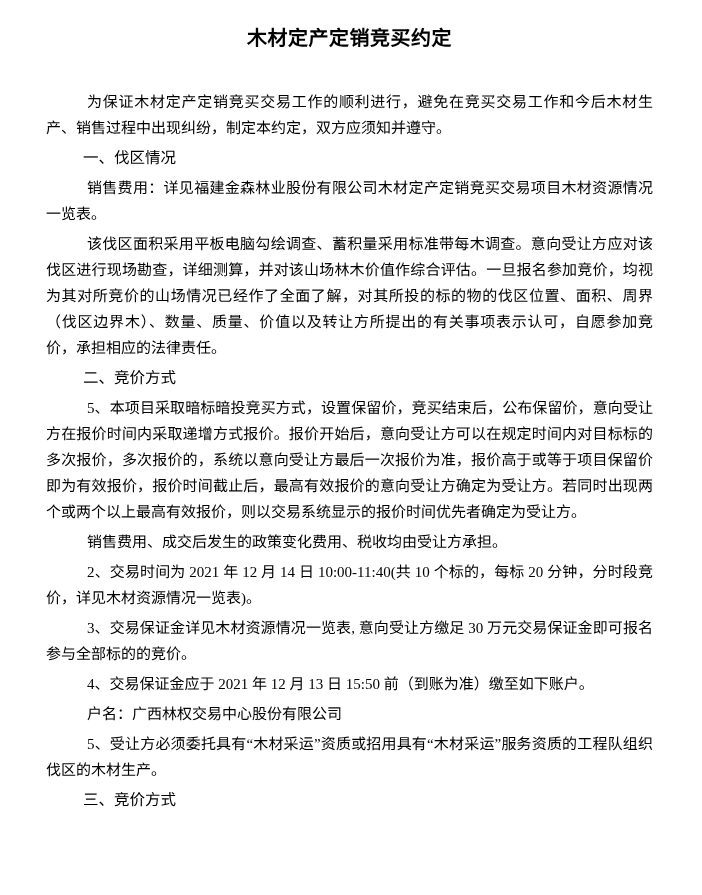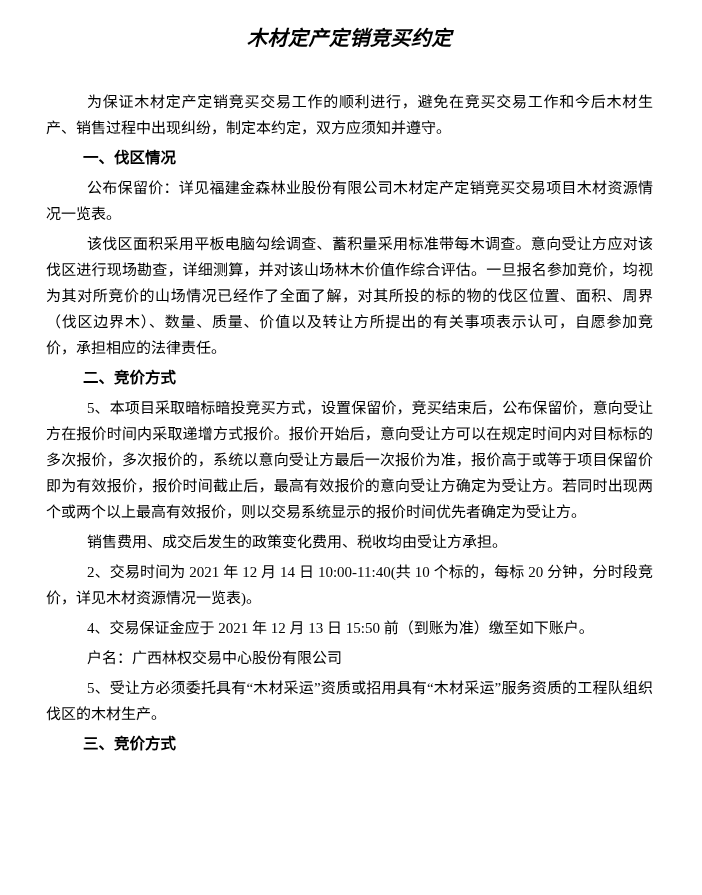--- a/index.html
+++ b/index.html
@@ -19,52 +19,52 @@
     font-family: "Liberation Serif", "DejaVu Serif", serif;
   }
   .doc-title {
     margin: 0 0 37px 0;
     font-family: "Liberation Serif", "DejaVu Serif", serif;
     font-size: 20px;
     line-height: 28px;
     font-weight: bold;
     text-align: center;
     letter-spacing: 0.5px;
-    font-style: italic;
   }
   .doc-body p.para {
     margin: 4px;
     font-size: 15px;
     line-height: 26px;
     text-align: justify;
     text-indent: 41px;
     font-family: "Liberation Serif", "DejaVu Serif", serif;
     word-break: break-all;
   }
   .doc-body h2.section-heading {
     margin: 0;
     font-size: 15.5px;
     line-height: 26px;
-    font-weight: bold;
+    font-weight: normal;
     text-indent: 41px;
     font-family: "Liberation Sans", "DejaVu Sans", sans-serif;
   }
 </style>
 </head>
 <body>
 
 <div class="page">
   <h1 class="doc-title">木材定产定销竞买约定</h1>
   <div class="doc-body">
       <p class="para">为保证木材定产定销竞买交易工作的顺利进行，避免在竞买交易工作和今后木材生产、销售过程中出现纠纷，制定本约定，双方应须知并遵守。</p>
       <h2 class="section-heading">一、伐区情况</h2>
-      <p class="para">公布保留价：详见福建金森林业股份有限公司木材定产定销竞买交易项目木材资源情况一览表。</p>
+      <p class="para">销售费用：详见福建金森林业股份有限公司木材定产定销竞买交易项目木材资源情况一览表。</p>
       <p class="para">该伐区面积采用平板电脑勾绘调查、蓄积量采用标准带每木调查。意向受让方应对该伐区进行现场勘查，详细测算，并对该山场林木价值作综合评估。一旦报名参加竞价，均视为其对所竞价的山场情况已经作了全面了解，对其所投的标的物的伐区位置、面积、周界（伐区边界木）、数量、质量、价值以及转让方所提出的有关事项表示认可，自愿参加竞价，承担相应的法律责任。</p>
       <h2 class="section-heading">二、竞价方式</h2>
       <p class="para">5、本项目采取暗标暗投竞买方式，设置保留价，竞买结束后，公布保留价，意向受让方在报价时间内采取递增方式报价。报价开始后，意向受让方可以在规定时间内对目标标的多次报价，多次报价的，系统以意向受让方最后一次报价为准，报价高于或等于项目保留价即为有效报价，报价时间截止后，最高有效报价的意向受让方确定为受让方。若同时出现两个或两个以上最高有效报价，则以交易系统显示的报价时间优先者确定为受让方。</p>
       <p class="para">销售费用、成交后发生的政策变化费用、税收均由受让方承担。</p>
       <p class="para">2、交易时间为 2021 年 12 月 14 日 10:00-11:40(共 10 个标的，每标 20 分钟，分时段竞价，详见木材资源情况一览表)。</p>
+      <p class="para">3、交易保证金详见木材资源情况一览表, 意向受让方缴足 30 万元交易保证金即可报名参与全部标的的竞价。</p>
       <p class="para">4、交易保证金应于 2021 年 12 月 13 日 15:50 前（到账为准）缴至如下账户。</p>
       <p class="para">户名：广西林权交易中心股份有限公司</p>
       <p class="para">5、受让方必须委托具有“木材采运”资质或招用具有“木材采运”服务资质的工程队组织伐区的木材生产。</p>
       <h2 class="section-heading">三、竞价方式</h2>
     </div>
 </div>
 
 </body></html>

